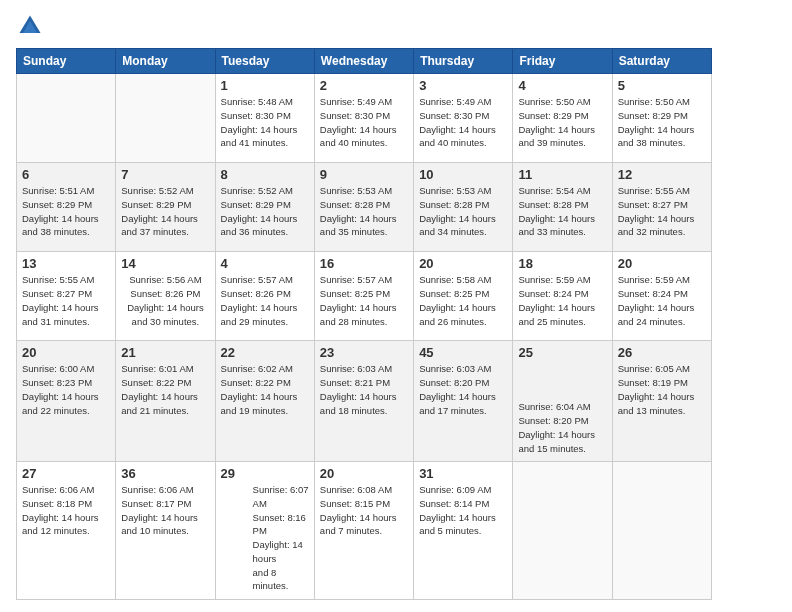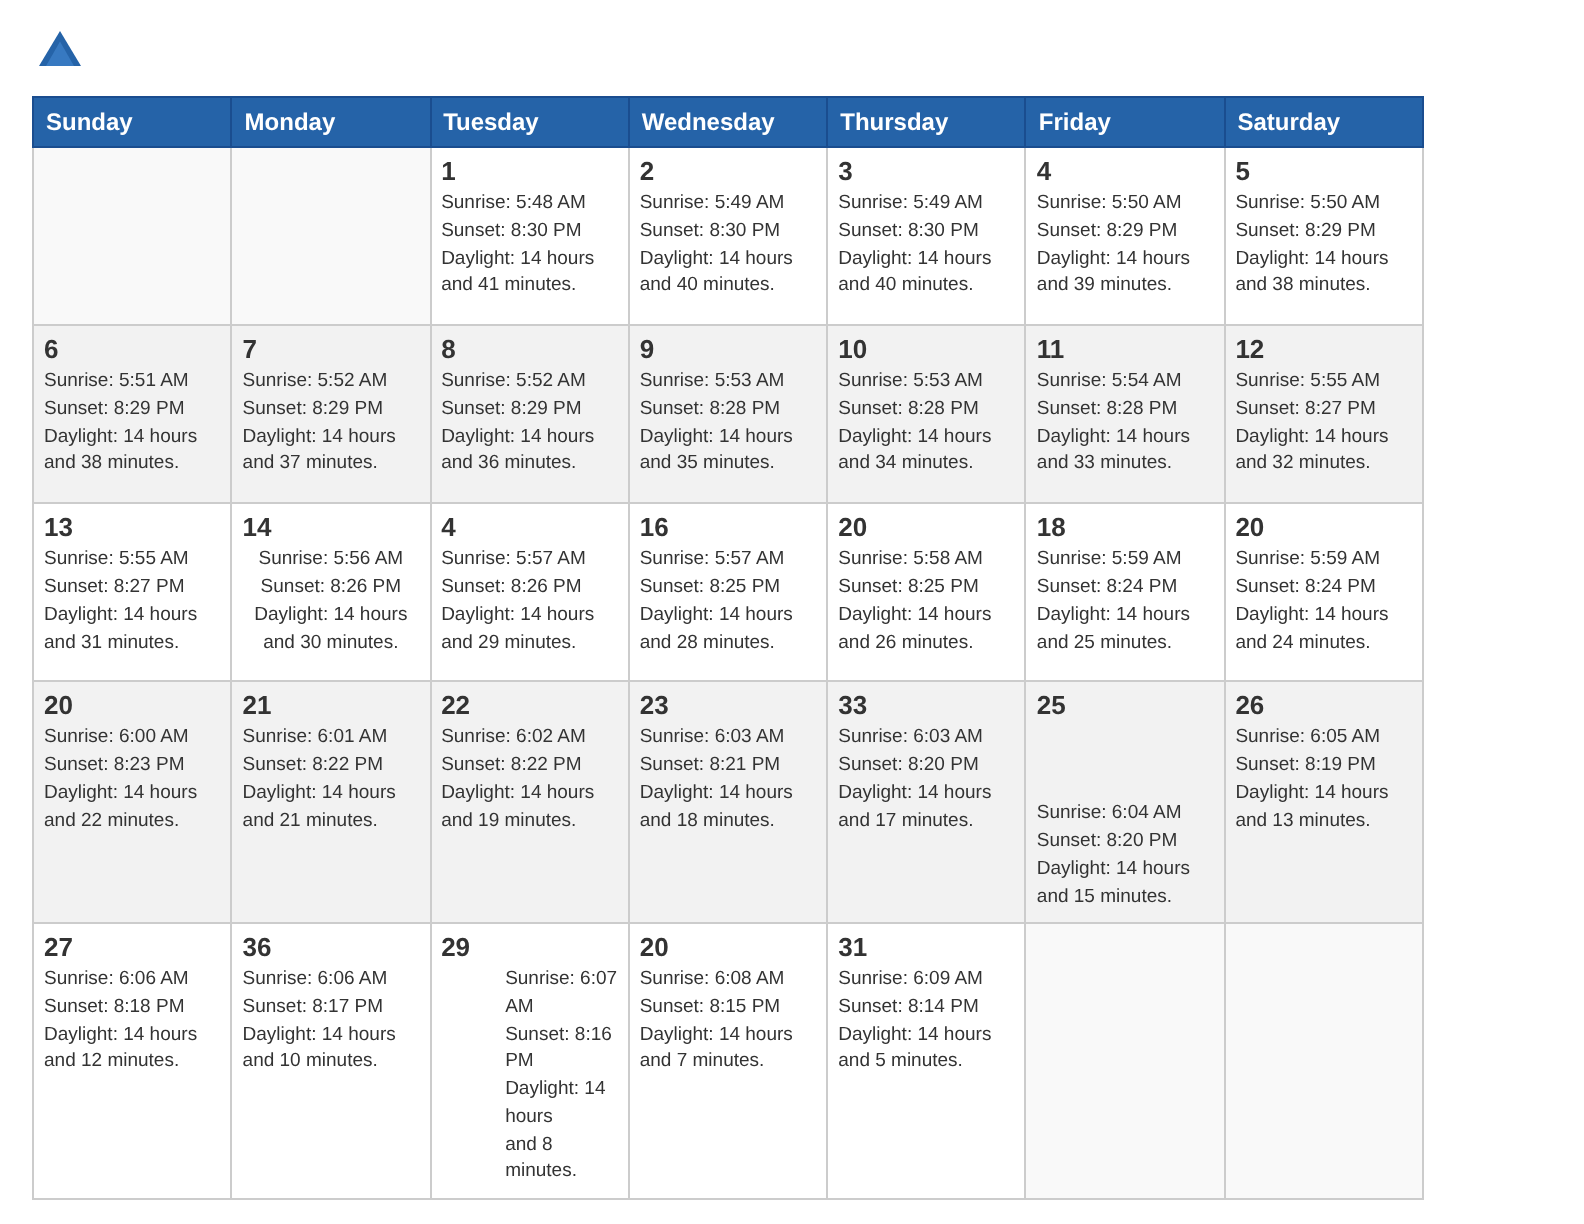--- a/index.html
+++ b/index.html
@@ -304,21 +304,21 @@
 and 19 minutes.</div>
           </td>
           <td>
             <span class="day-num">23</span>
             <div class="day-info" style="white-space: pre-line;">Sunrise: 6:03 AM
 Sunset: 8:21 PM
 Daylight: 14 hours
 and 18 minutes.</div>
           </td>
           <td>
-            <span class="day-num">33</span>
+            <span class="day-num">45</span>
             <div class="day-info" style="white-space: pre-line;">Sunrise: 6:03 AM
 Sunset: 8:20 PM
 Daylight: 14 hours
 and 17 minutes.</div>
           </td>
           <td>
             <span class="day-num">25</span>
             <div class="day-info" style="white-space: pre-line; margin-top: 40px;">Sunrise: 6:04 AM
 Sunset: 8:20 PM
 Daylight: 14 hours

